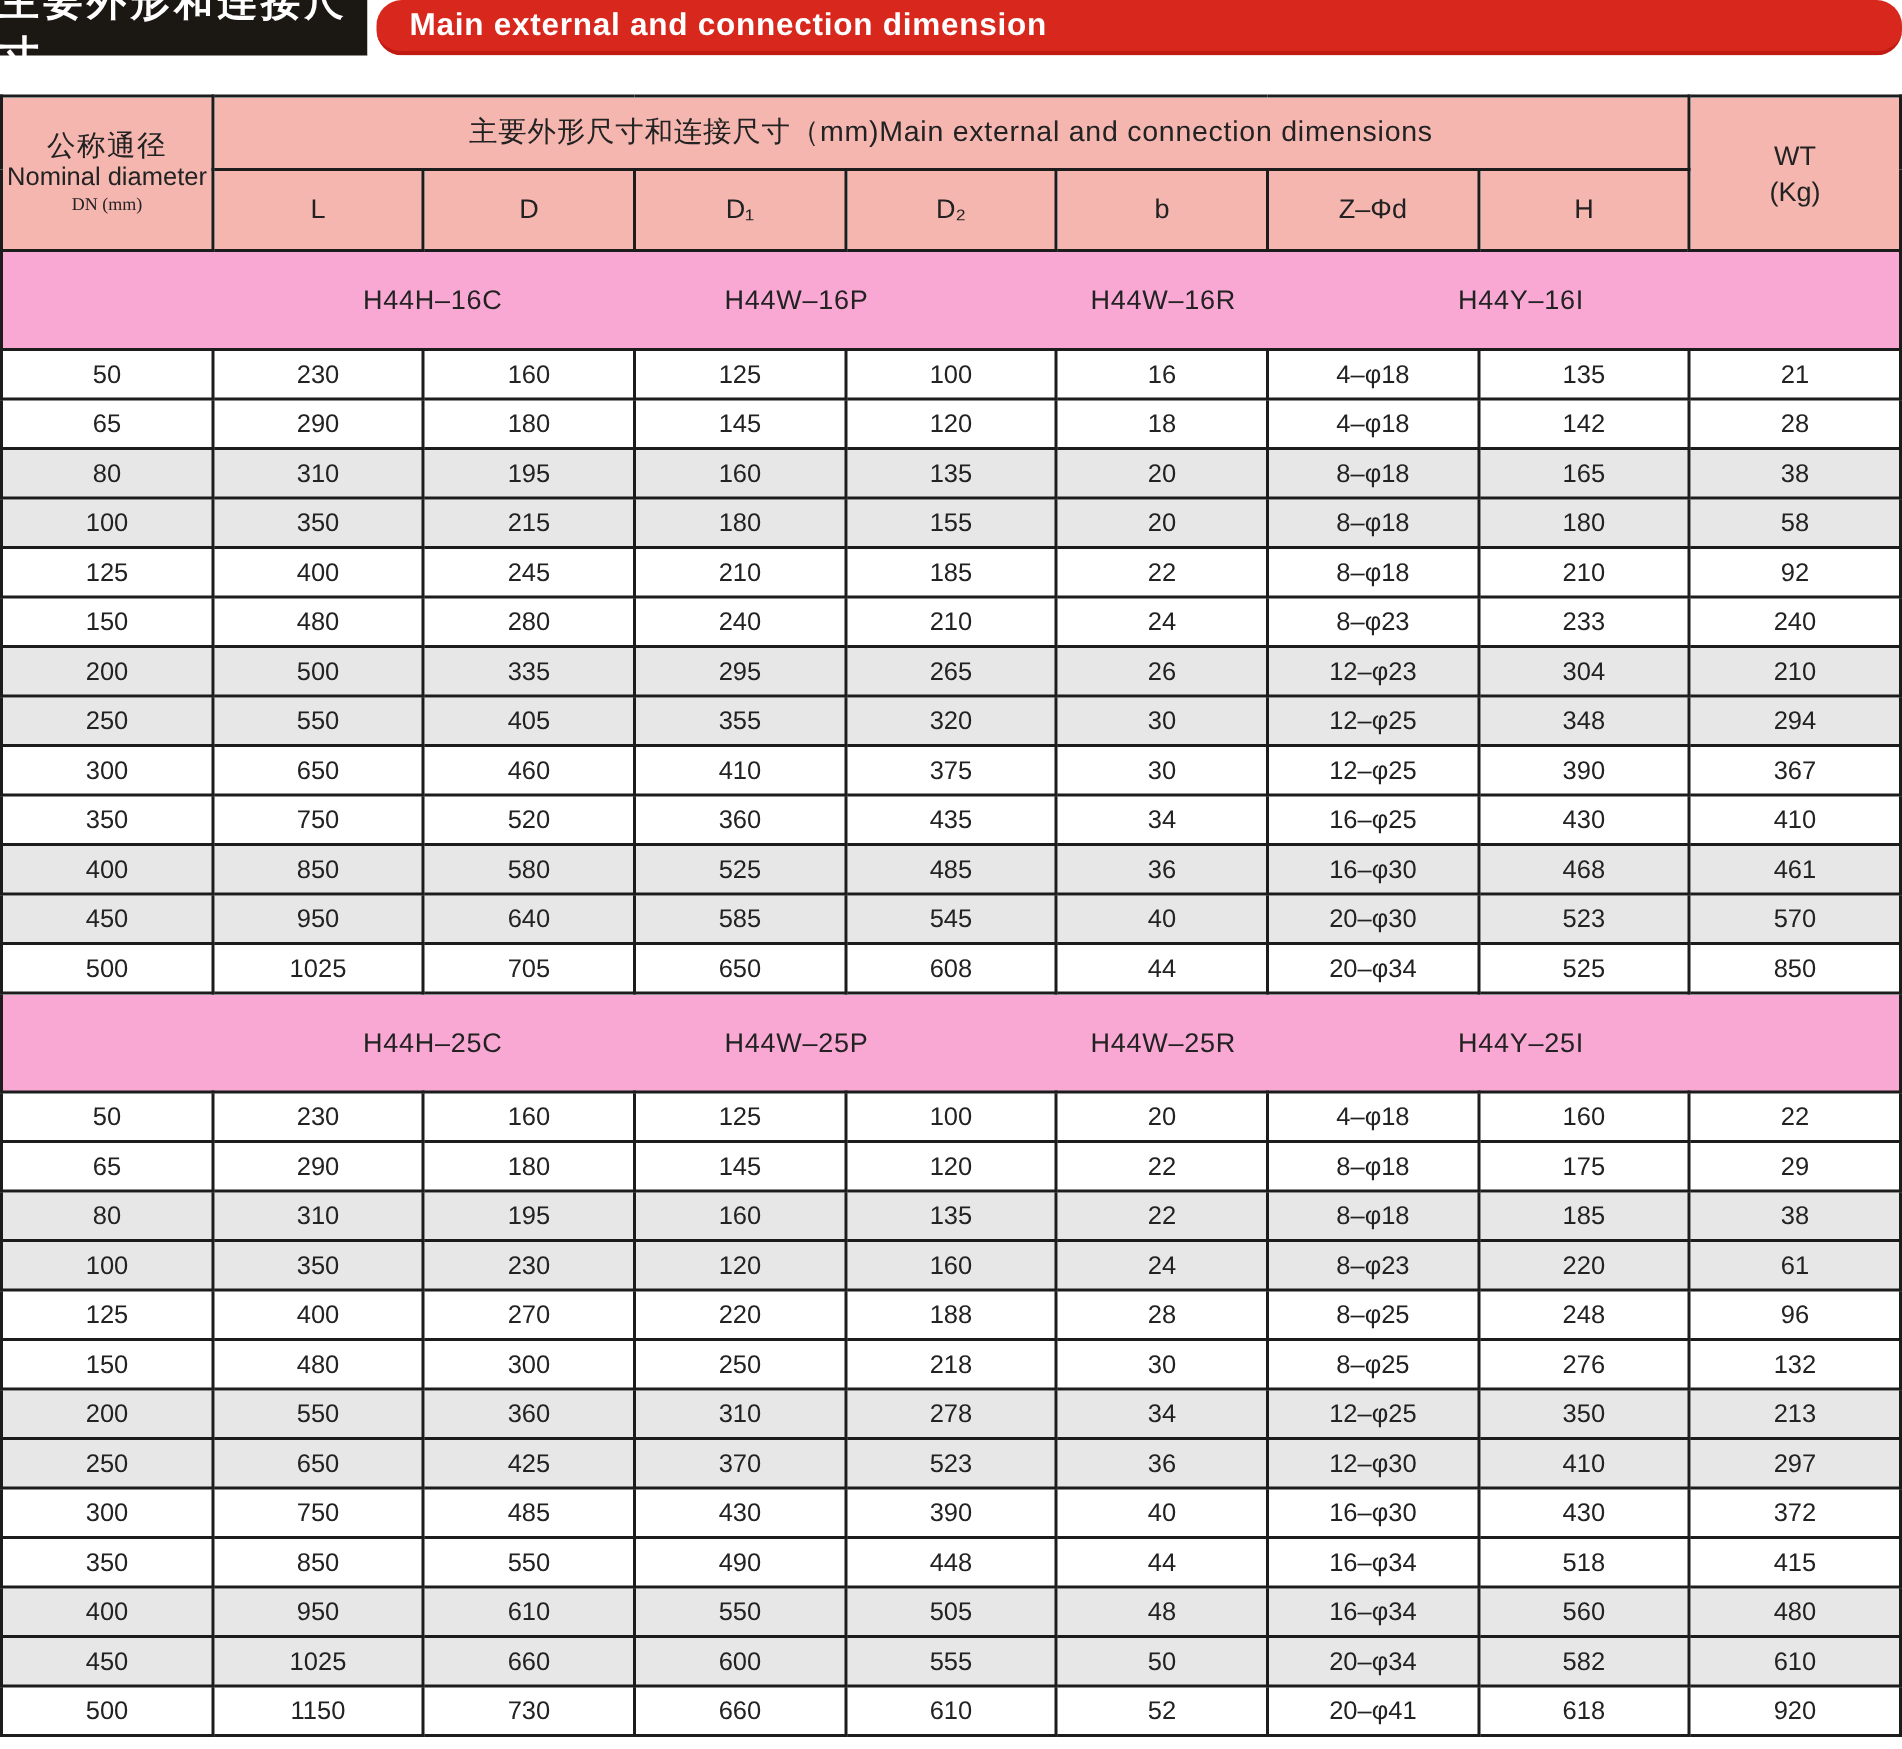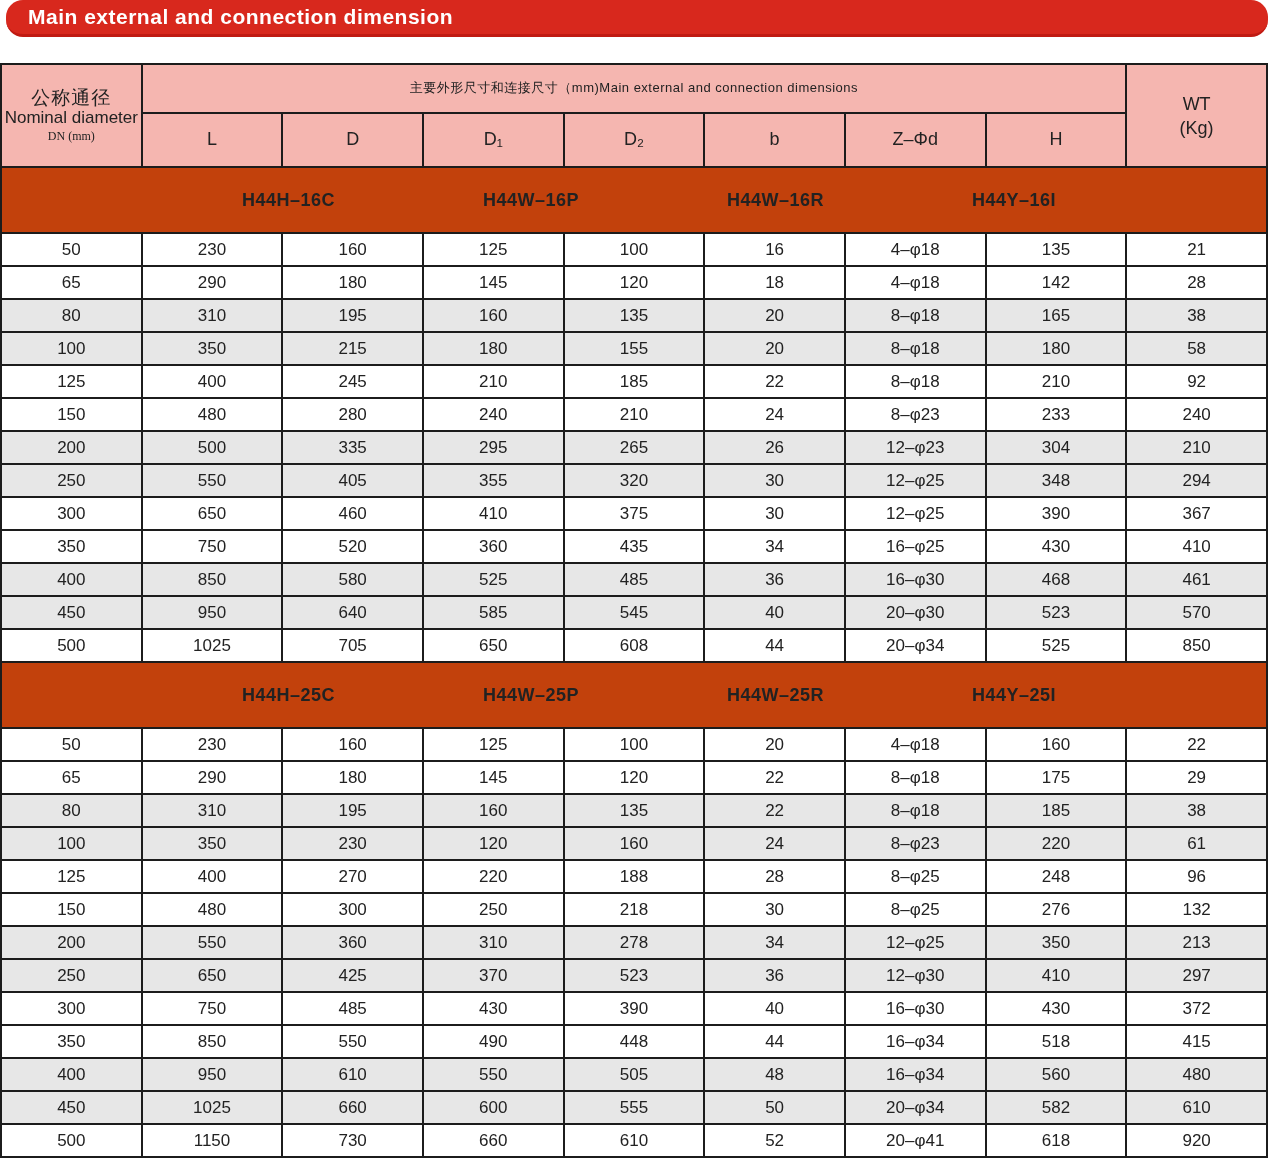--- a/index.html
+++ b/index.html
@@ -36,39 +36,40 @@
     text-align:center;vertical-align:middle;
     font-weight:normal;
     padding:0;
     overflow:hidden;
   }
   th{background:#f5b6b0;}
   .hdr-dn{height:101px;margin-left:20px;}
   .hdr-dn .zh{font-size:19px;letter-spacing:1px;display:block;line-height:24px;}
   .hdr-dn .en{font-size:17px;display:block;line-height:16px;}
   .hdr-dn .unit{font-size:12px;display:block;line-height:20px;font-family:Liberation Serif, serif;}
-  .hdr-main{font-size:13px;height:46px;letter-spacing:.5px;}
+  .hdr-main{font-size:19px;height:46px;letter-spacing:.5px;}
   .hdr-sub{font-size:18px;height:51px;}
   .hdr-wt{font-size:18px;line-height:24px;}
   tr.band-row td{
     background:#f5b6b0;height:64px;
   }
   .band{
     display:flex;justify-content:space-between;
     padding:0 210px 0 240px;
     font-size:18px;letter-spacing:.5px;
   }
   tbody td{height:31px;font-size:17px;background:#ffffff;}
   tr.grey td{background:#e7e7e7;}
-  tr.band-row td{background:#c2410c;font-weight:bold;}
+  tr.band-row td{background:#f9a8d4;}
 </style>
 </head>
 <body>
 
 <div class="title-bar">
+  <div class="title-black">主要外形和连接尺寸</div>
   <div class="title-gap"></div>
   <div class="title-red">Main external and connection dimension</div>
 </div>
 
 <div class="table-wrap">
   <table>
     <colgroup>
       <col>
         <col>
         <col>

